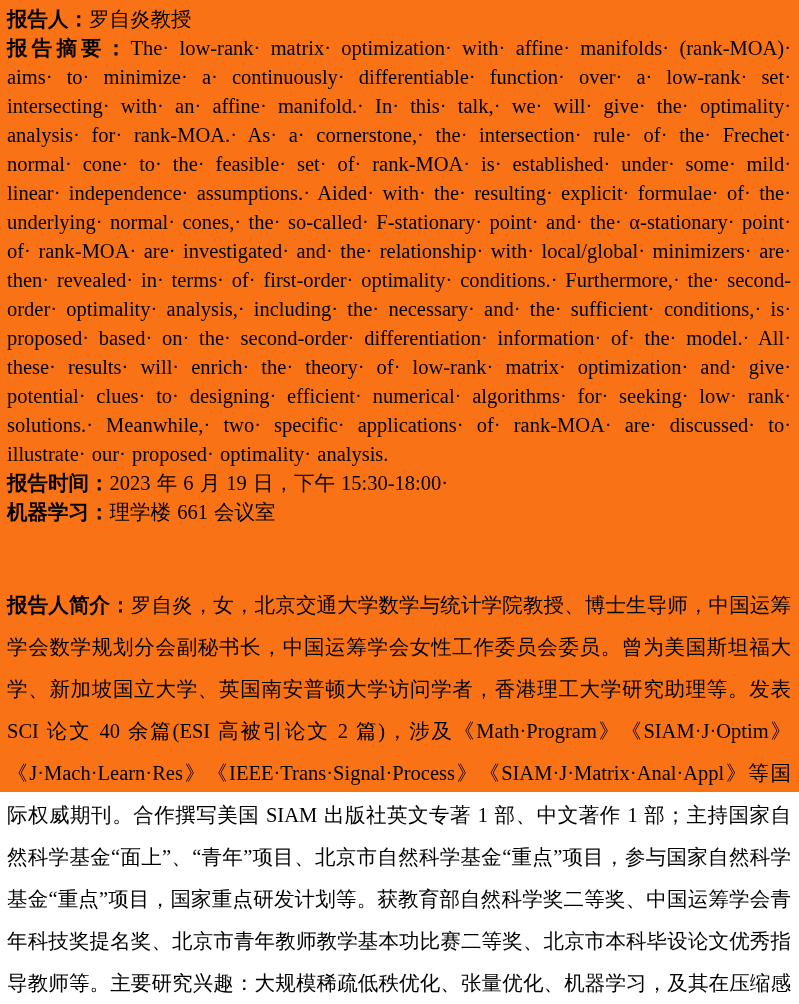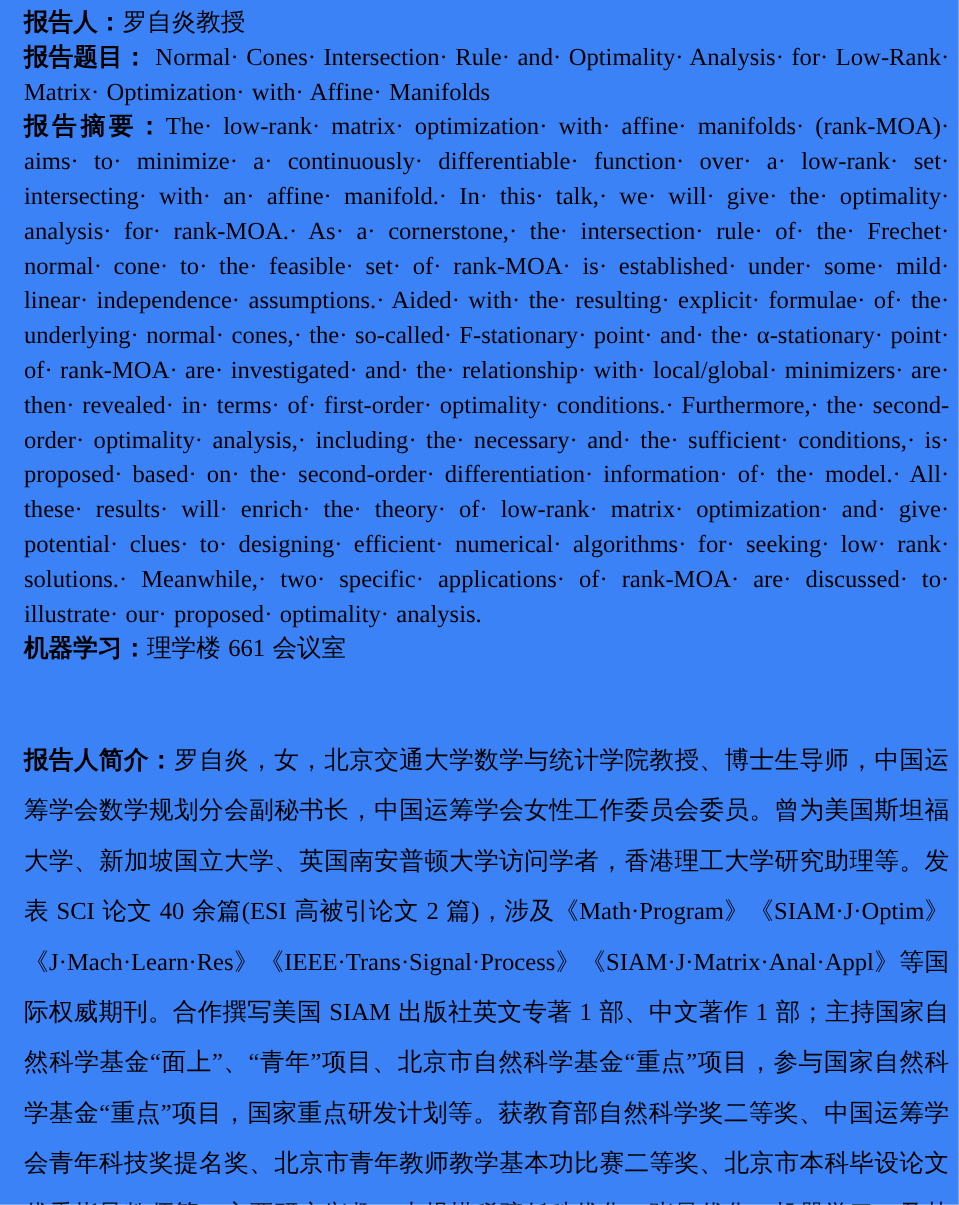--- a/index.html
+++ b/index.html
@@ -6,26 +6,26 @@
     margin: 0;
     padding: 0;
     background: #ffffff;
     width: 799px;
     height: 1004px;
     overflow: hidden;
   }
   .doc {
     box-sizing: border-box;
     width: 799px;
-    height: 1004px;
-    padding: 5px 8px 0 20px;
+    height: 792px;
+    padding: 5px 8px 0 7px;
     font-family: "Liberation Serif", "DejaVu Serif", serif;
     font-size: 20.5px;
     color: #000000;
-    background: #3b82f6;
+    background: #f97316;
   }
   .para {
     margin: 0;
     text-align: justify;
     line-height: 29px;
     word-spacing: 1px;
   }
   .para .lbl {
     font-weight: bold;
   }
@@ -34,22 +34,22 @@
     line-height: 42px;
   }
 </style>
 </head>
 <body>
 
 <div class="doc">
 
   <p class="para"><span class="lbl">报告人：</span><span>罗自炎教授</span></p>
 
-  <p class="para"><span class="lbl">报告题目：</span><span> Normal· Cones· Intersection· Rule· and· Optimality· Analysis· for· Low-Rank· Matrix· Optimization· with· Affine· Manifolds</span></p>
 
   <p class="para"><span class="lbl">报告摘要：</span><span>The· low-rank· matrix· optimization· with· affine· manifolds· (rank-MOA)· aims· to· minimize· a· continuously· differentiable· function· over· a· low-rank· set· intersecting· with· an· affine· manifold.· In· this· talk,· we· will· give· the· optimality· analysis· for· rank-MOA.· As· a· cornerstone,· the· intersection· rule· of· the· Frechet· normal· cone· to· the· feasible· set· of· rank-MOA· is· established· under· some· mild· linear· independence· assumptions.· Aided· with· the· resulting· explicit· formulae· of· the· underlying· normal· cones,· the· so-called· F-stationary· point· and· the· α-stationary· point· of· rank-MOA· are· investigated· and· the· relationship· with· local/global· minimizers· are· then· revealed· in· terms· of· first-order· optimality· conditions.· Furthermore,· the· second-order· optimality· analysis,· including· the· necessary· and· the· sufficient· conditions,· is· proposed· based· on· the· second-order· differentiation· information· of· the· model.· All· these· results· will· enrich· the· theory· of· low-rank· matrix· optimization· and· give· potential· clues· to· designing· efficient· numerical· algorithms· for· seeking· low· rank· solutions.· Meanwhile,· two· specific· applications· of· rank-MOA· are· discussed· to· illustrate· our· proposed· optimality· analysis.</span></p>
 
+  <p class="para"><span class="lbl">报告时间：</span><span>2023 年 6 月 19 日，下午 15:30-18:00·</span></p>
 
   <p class="para"><span class="lbl">机器学习：</span><span>理学楼 661 会议室</span></p>
 
   <p class="para bio"><span class="lbl">报告人简介：</span><span>罗自炎，女，北京交通大学数学与统计学院教授、博士生导师，中国运筹学会数学规划分会副秘书长，中国运筹学会女性工作委员会委员。曾为美国斯坦福大学、新加坡国立大学、英国南安普顿大学访问学者，香港理工大学研究助理等。发表 SCI 论文 40 余篇(ESI 高被引论文 2 篇)，涉及《Math·Program》《SIAM·J·Optim》《J·Mach·Learn·Res》《IEEE·Trans·Signal·Process》《SIAM·J·Matrix·Anal·Appl》等国际权威期刊。合作撰写美国 SIAM 出版社英文专著 1 部、中文著作 1 部；主持国家自然科学基金“面上”、“青年”项目、北京市自然科学基金“重点”项目，参与国家自然科学基金“重点”项目，国家重点研发计划等。获教育部自然科学奖二等奖、中国运筹学会青年科技奖提名奖、北京市青年教师教学基本功比赛二等奖、北京市本科毕设论文优秀指导教师等。主要研究兴趣：大规模稀疏低秩优化、张量优化、机器学习，及其在压缩感知、视频分析、智慧交通中的应用。</span></p>
 
 </div>
 
 </body></html>

